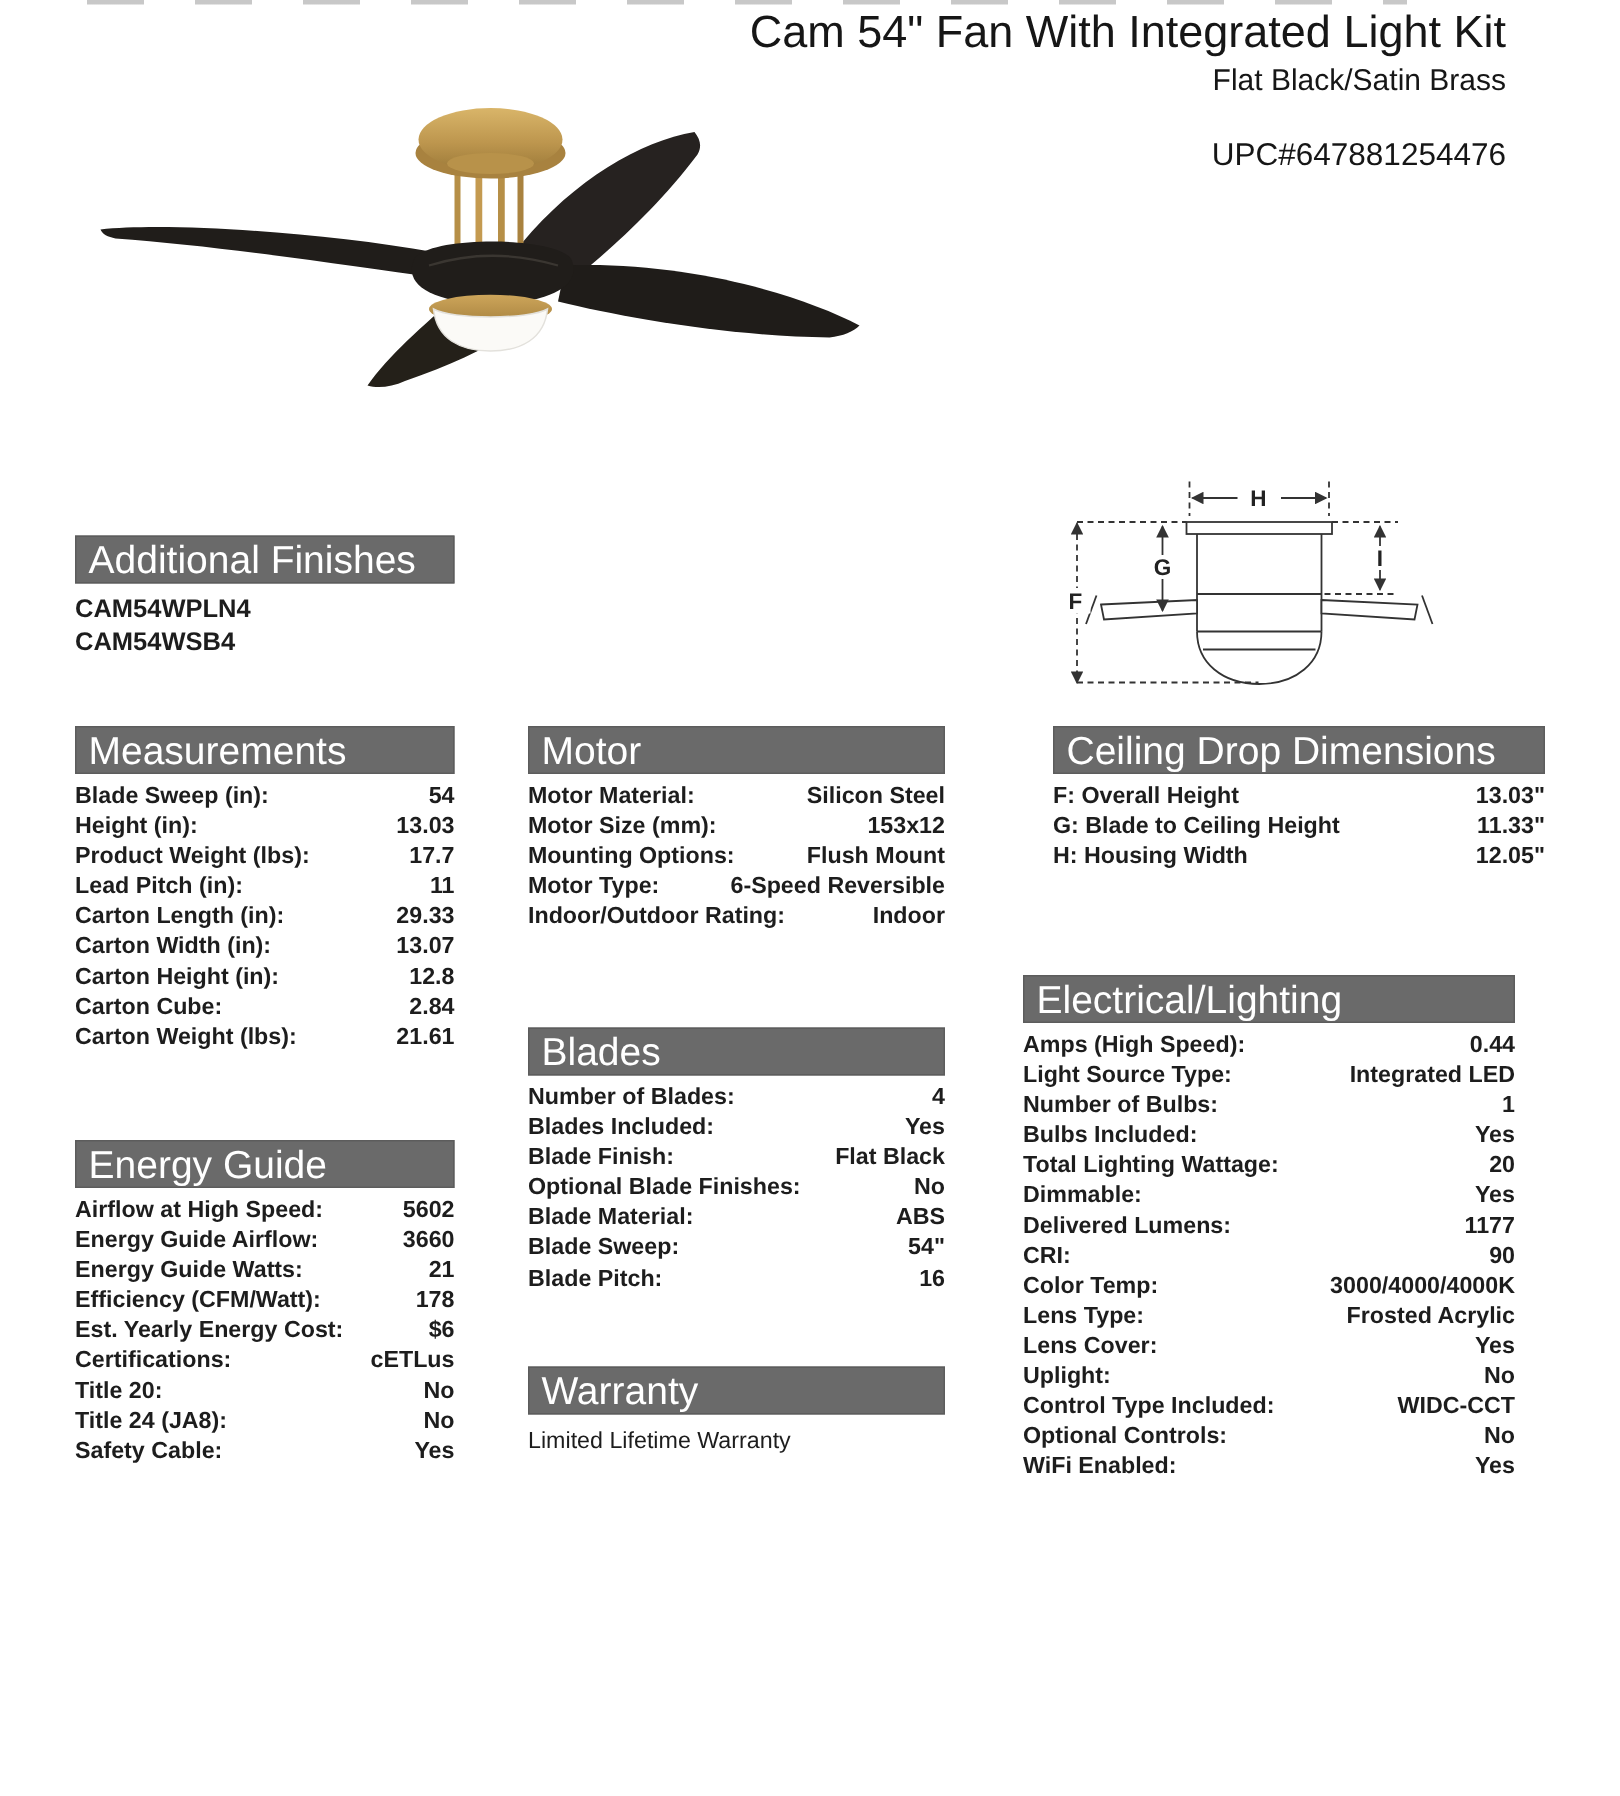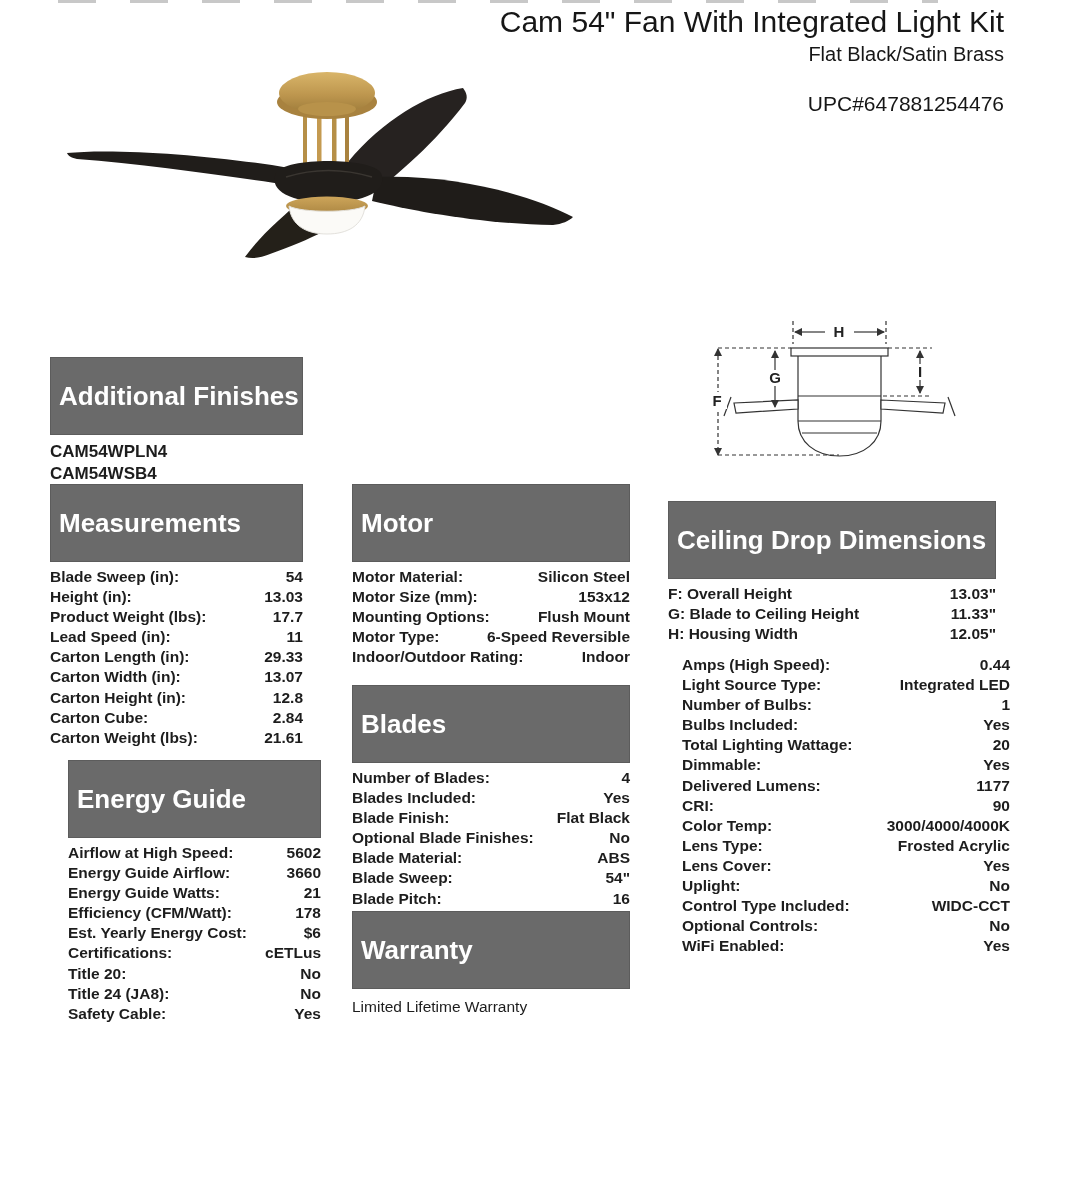--- a/index.html
+++ b/index.html
@@ -15,39 +15,39 @@
   .title{font-size:30px;line-height:35px;color:#161616;}
   .subtitle{font-size:20px;line-height:30px;color:#161616;}
   .upc{font-size:21px;line-height:27px;color:#161616;margin-top:21px;}
 
   
   .fan-art{position:absolute;left:55px;top:60px;}
   .diagram-art{position:absolute;left:698px;top:313px;}
 
   
   .section{position:absolute;}
-  .sec-header{background:#6a6a6a;color:#ffffff;font-weight:bold;font-size:26px;
-              line-height:30px;padding:23px 8px;border:1px solid #5c5c5c;
+  .sec-header{background:#6a6a6a;color:#ffffff;font-weight:normal;font-size:26px;
+              line-height:30px;padding:0 8px;border:1px solid #5c5c5c;
               white-space:nowrap;overflow:hidden;box-sizing:border-box;}
   .rows{margin-top:5px;}
   .spec-row{display:flex;justify-content:space-between;align-items:flex-end;
             font-size:15.5px;line-height:20.1px;font-weight:bold;}
   .spec-label{text-align:left;white-space:nowrap;}
   .spec-value{text-align:right;white-space:nowrap;}
   .finish-items{margin-top:6px;}
   .finish-item{font-weight:bold;font-size:17px;line-height:22px;}
   .warranty-text{font-size:15.5px;margin-top:9px;}
 
   #af{left:50px;top:357px;width:253px;}
   #meas{left:50px;top:484px;width:253px;}
-  #energy{left:68px;top:760px;width:253px;}
+  #energy{left:50px;top:760px;width:253px;}
   #motor{left:352px;top:484px;width:278px;}
   #blades{left:352px;top:685px;width:278px;}
   #warranty{left:352px;top:911px;width:278px;}
-  #ceiling{left:668px;top:484px;width:328px;margin-top:17px;}
+  #ceiling{left:702px;top:484px;width:328px;}
   #electrical{left:682px;top:650px;width:328px;}
 </style>
 </head>
 <body>
 
 <div class="sheet">
 
   <div class="remnant"></div>
 
   <div class="titleblock">
@@ -161,21 +161,21 @@
           <span class="spec-label">Height (in):</span>
           <span class="spec-value">13.03</span>
         </div>
 
         <div class="spec-row">
           <span class="spec-label">Product Weight (lbs):</span>
           <span class="spec-value">17.7</span>
         </div>
 
         <div class="spec-row">
-          <span class="spec-label">Lead Speed (in):</span>
+          <span class="spec-label">Lead Pitch (in):</span>
           <span class="spec-value">11</span>
         </div>
 
         <div class="spec-row">
           <span class="spec-label">Carton Length (in):</span>
           <span class="spec-value">29.33</span>
         </div>
 
         <div class="spec-row">
           <span class="spec-label">Carton Width (in):</span>
@@ -344,20 +344,21 @@
 
         <div class="spec-row">
           <span class="spec-label">H: Housing Width</span>
           <span class="spec-value">12.05"</span>
         </div>
 
       </div>
   </section>
 
   <section class="section" id="electrical">
+    <div class="sec-header">Electrical/Lighting</div>
     <div class="rows">
 
         <div class="spec-row">
           <span class="spec-label">Amps (High Speed):</span>
           <span class="spec-value">0.44</span>
         </div>
 
         <div class="spec-row">
           <span class="spec-label">Light Source Type:</span>
           <span class="spec-value">Integrated LED</span>

